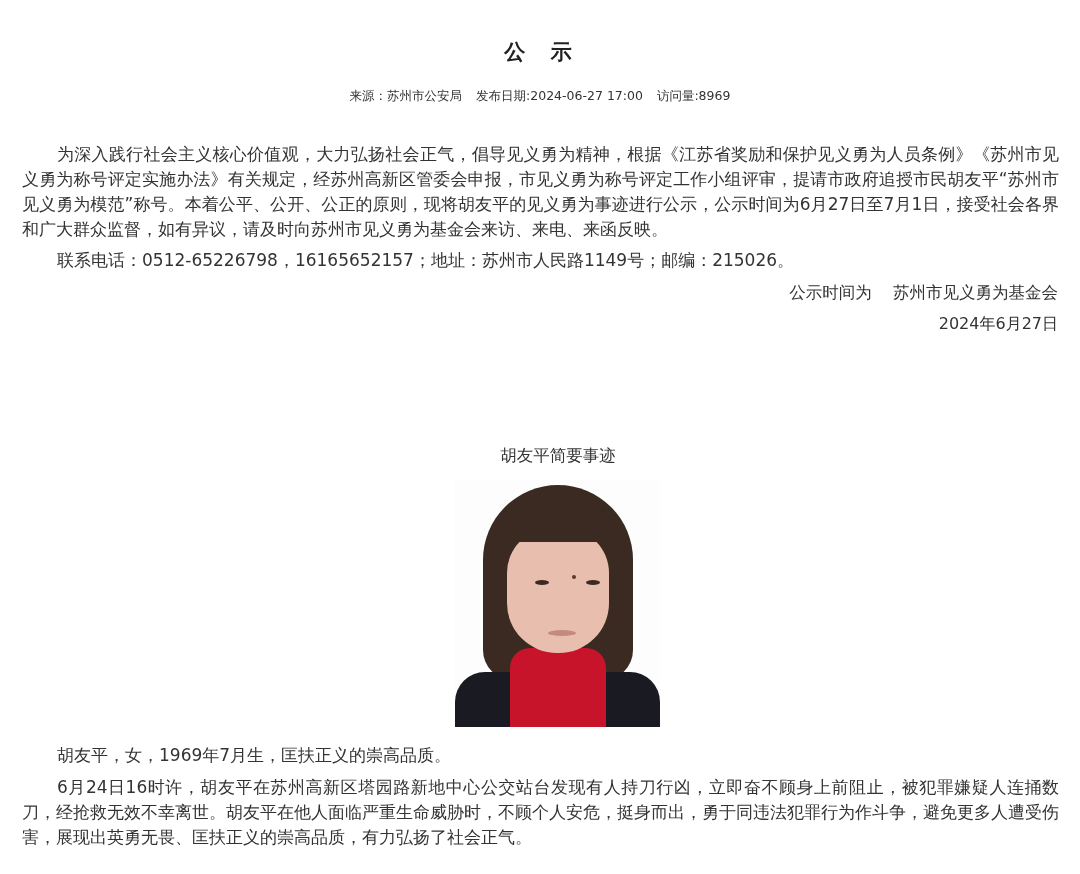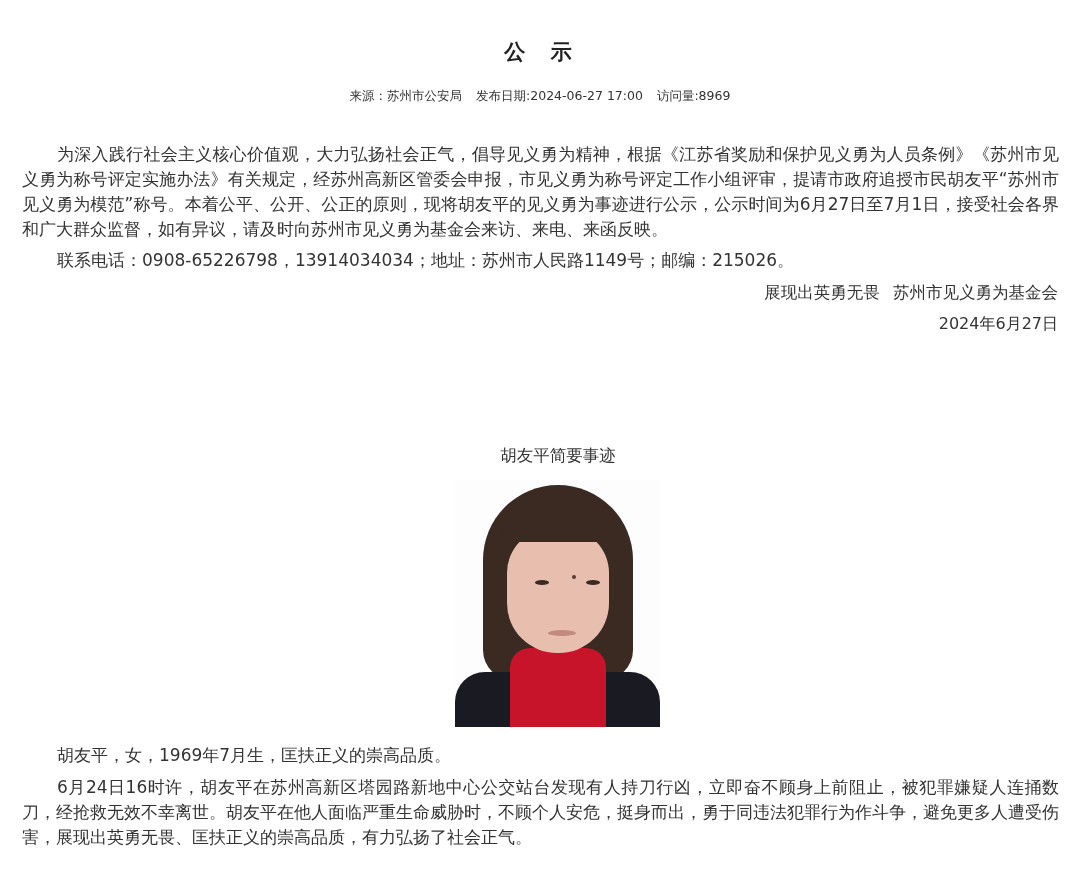--- a/index.html
+++ b/index.html
@@ -20,21 +20,21 @@
   }
   .meta span { margin: 0 5px; }
   .content { position: absolute; left: 22px; width: 1037px; }
   .para {
     font-size: 17px; line-height: 25px; color: #333;
     text-indent: 35px; margin: 0; text-align: justify;
   }
   .p1 { top: 142px; }
   .p2 { top: 248px; }
   .sign1 { position: absolute; top: 282px; right: 22px; font-size: 16.5px; color: #333; white-space: nowrap; }
-  .sign1 span + span { margin-left: 8px; }
+  .sign1 span + span { margin-left: 16px; }
   .sign2 { position: absolute; top: 314px; right: 22px; font-size: 16px; color: #333; white-space: nowrap; }
   .subtitle {
     position: absolute; top: 445px; left: 0; width: 1116px;
     text-align: center; font-size: 16.5px; color: #333;
   }
   .photo {
     position: absolute; left: 455px; top: 480px; width: 205px; height: 247px;
     background: #fdfdfd; overflow: hidden;
   }
   .photo .hair {
@@ -74,25 +74,25 @@
   <span>来源：苏州市公安局</span>
   <span>发布日期:2024-06-27 17:00</span>
   <span>访问量:8969</span>
 </div>
 
 <div class="content p1">
   <p class="para">为深入践行社会主义核心价值观，大力弘扬社会正气，倡导见义勇为精神，根据《江苏省奖励和保护见义勇为人员条例》《苏州市见义勇为称号评定实施办法》有关规定，经苏州高新区管委会申报，市见义勇为称号评定工作小组评审，提请市政府追授市民胡友平“苏州市见义勇为模范”称号。本着公平、公开、公正的原则，现将胡友平的见义勇为事迹进行公示，公示时间为6月27日至7月1日，接受社会各界和广大群众监督，如有异议，请及时向苏州市见义勇为基金会来访、来电、来函反映。</p>
 </div>
 
 <div class="content p2">
-  <p class="para">联系电话：0908-65226798，13914034034；地址：苏州市人民路1149号；邮编：215026。</p>
+  <p class="para">联系电话：0512-65226798，16165652157；地址：苏州市人民路1149号；邮编：215026。</p>
 </div>
 
 <div class="sign1">
-  <span>展现出英勇无畏</span>
+  <span>公示时间为</span>
   <span>苏州市见义勇为基金会</span>
 </div>
 <div class="sign2">2024年6月27日</div>
 
 <div class="subtitle">胡友平简要事迹</div>
 
 <div class="photo" title="胡友平照片">
   <div class="hair"></div>
   <div class="coat"></div>
   <div class="sweater"></div>

